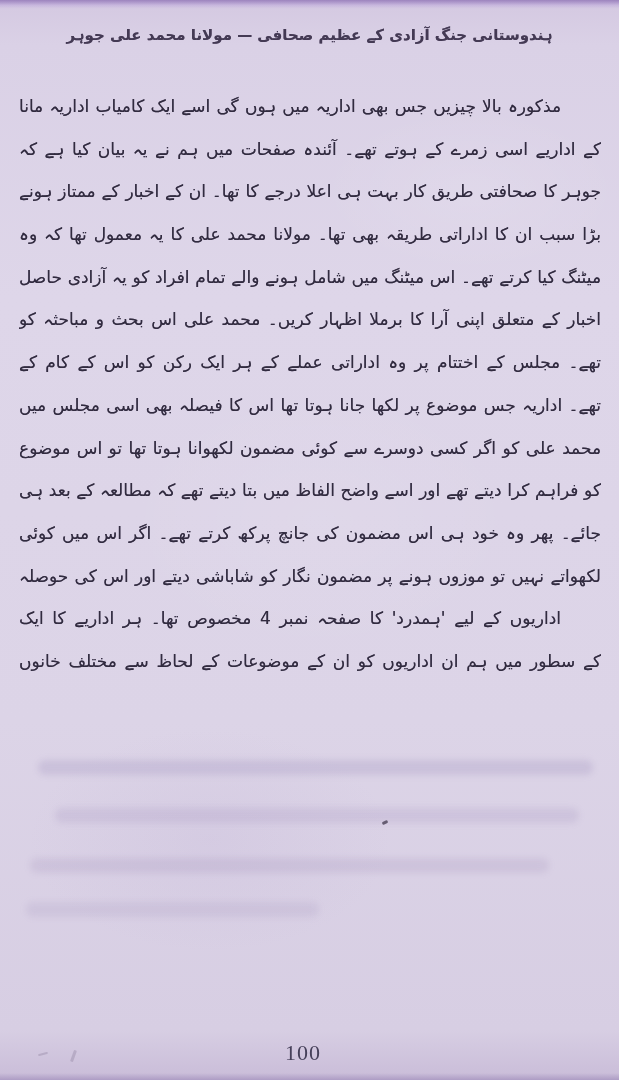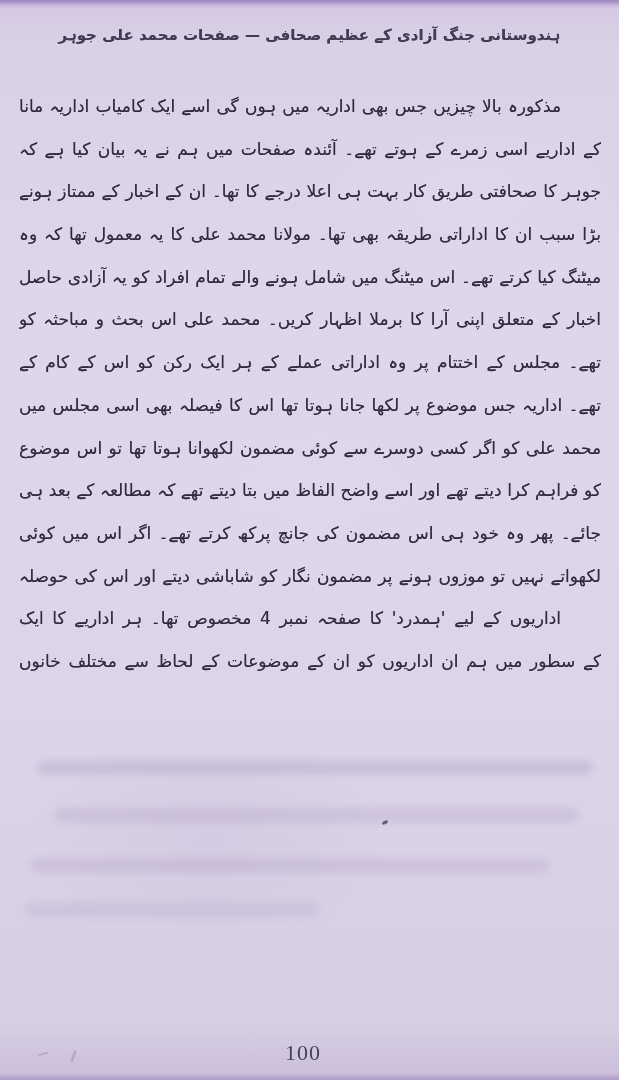--- a/index.html
+++ b/index.html
@@ -69,21 +69,21 @@
     font-size:22px;color:#46405a;letter-spacing:1px;
   }
 </style>
 </head>
 <body>
 
 <div class="page">
 
   <div class="top-edge"></div>
 
-  <div class="running-header">ہندوستانی جنگ آزادی کے عظیم صحافی — صفحات محمد علی جوہر</div>
+  <div class="running-header">ہندوستانی جنگ آزادی کے عظیم صحافی — مولانا محمد علی جوہر</div>
 
   <div class="text-block">
     <div class="line indent">مذکورہ بالا چیزیں جس بھی اداریہ میں ہوں گی اسے ایک کامیاب اداریہ مانا جائے گا۔ 'ہمدرد'</div>
     <div class="line">کے اداریے اسی زمرے کے ہوتے تھے۔ آئندہ صفحات میں ہم نے یہ بیان کیا ہے کہ مولانا محمد علی</div>
     <div class="line">جوہر کا صحافتی طریق کار بہت ہی اعلا درجے کا تھا۔ ان کے اخبار کے ممتاز ہونے کا ایک سب سے</div>
     <div class="line">بڑا سبب ان کا اداراتی طریقہ بھی تھا۔ مولانا محمد علی کا یہ معمول تھا کہ وہ روزانہ شام کو اداراتی عملے کی</div>
     <div class="line">میٹنگ کیا کرتے تھے۔ اس میٹنگ میں شامل ہونے والے تمام افراد کو یہ آزادی حاصل تھی کہ وہ</div>
     <div class="line">اخبار کے متعلق اپنی آرا کا برملا اظہار کریں۔ محمد علی اس بحث و مباحثہ کو بہت غور سے سنا کرتے</div>
     <div class="line">تھے۔ مجلس کے اختتام پر وہ اداراتی عملے کے ہر ایک رکن کو اس کے کام کے متعلق ہدایات دیتے</div>
     <div class="line">تھے۔ اداریہ جس موضوع پر لکھا جانا ہوتا تھا اس کا فیصلہ بھی اسی مجلس میں لے لیا جاتا تھا۔ بعض دفعہ</div>

